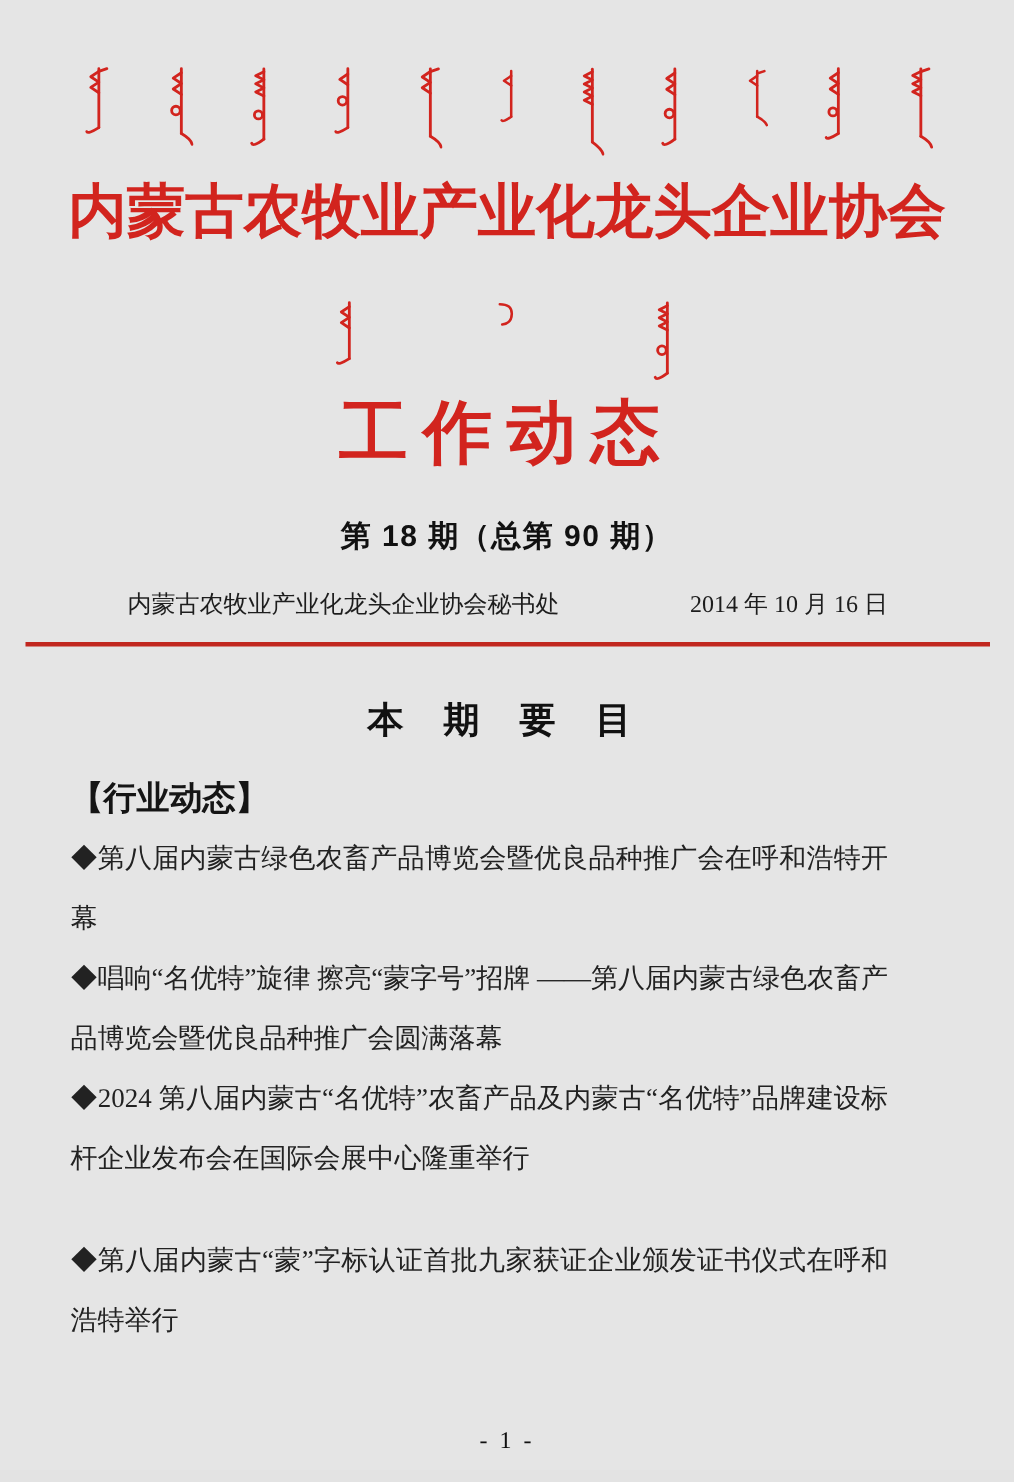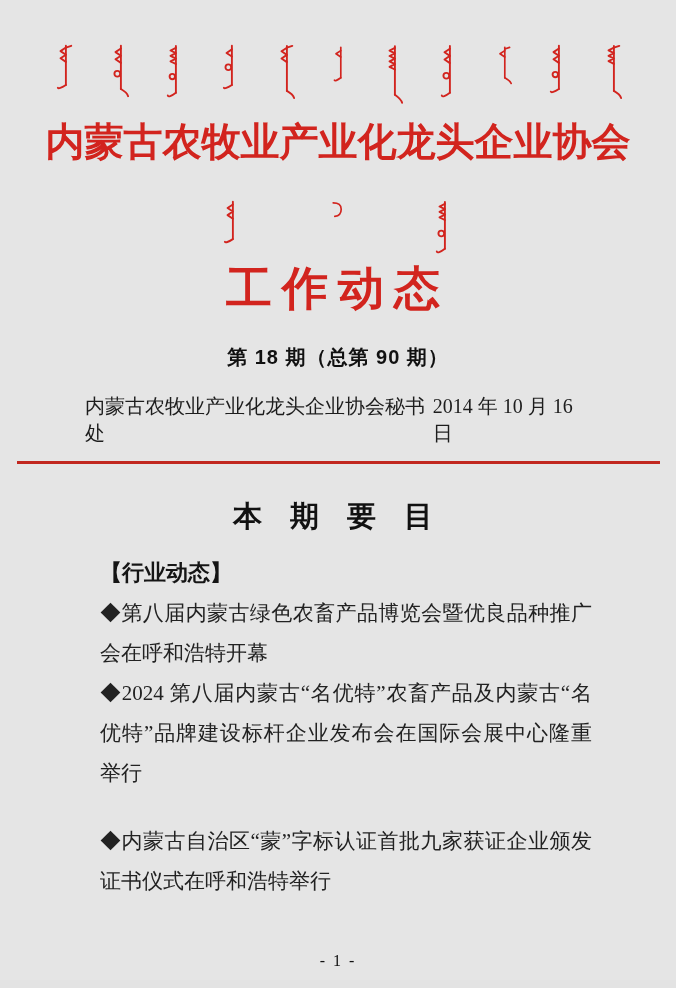--- a/index.html
+++ b/index.html
@@ -60,49 +60,49 @@
     font-size:20px;
     font-weight:bold;
     color:#111111;
     font-family:"Liberation Sans", sans-serif;
     letter-spacing:1px;
   }
   .pub-line {
     margin:22px 84px 0 85px;
     display:flex;
     justify-content:space-between;
-    font-size:20px;
+    font-size:16px;
     color:#1d1d1d;
     font-family:"Liberation Serif", serif;
   }
   .masthead-rule {
     margin:14px 16px 0 17px;
     height:3px;
     background:#c1271f;
   }
   
   .contents-heading {
     margin-top:33px;
     text-align:center;
-    font-size:29px;
+    font-size:24px;
     font-weight:bold;
     color:#111111;
     letter-spacing:10px;
     font-family:"Liberation Sans", sans-serif;
   }
-  .toc { margin:16px 84px 0 100px; }
+  .toc { margin:16px 84px 0 47px; }
   .section-title {
     font-size:22px;
     line-height:40px;
     font-weight:bold;
     color:#151515;
     font-family:"Liberation Sans", sans-serif;
   }
   .toc-item {
-    font-size:21px;
+    font-size:18px;
     line-height:40px;
     color:#222222;
     text-align:justify;
     font-family:"Liberation Serif", serif;
   }
   .toc-item.gap-before { margin-top:28px; }
   
   .page-number {
     position:absolute;
     left:0; right:0;
@@ -220,21 +220,22 @@
     <span>2014 年 10 月 16 日</span>
   </div>
 
   <div class="masthead-rule"></div>
 
   <h3 class="contents-heading">本 期 要 目</h3>
 
   <div class="toc">
     <div class="section-title">【行业动态】</div>
     <p class="toc-item">◆第八届内蒙古绿色农畜产品博览会暨优良品种推广会在呼和浩特开幕</p>
+    <p class="toc-item">◆唱响“名优特”旋律 擦亮“蒙字号”招牌 ——第八届内蒙古绿色农畜产品博览会暨优良品种推广会圆满落幕</p>
 
     <p class="toc-item">◆2024 第八届内蒙古“名优特”农畜产品及内蒙古“名优特”品牌建设标杆企业发布会在国际会展中心隆重举行</p>
-    <p class="toc-item gap-before">◆内蒙古自治区“蒙”字标认证首批九家获证企业颁发证书仪式在呼和浩特举行</p>
+    <p class="toc-item gap-before">◆第八届内蒙古“蒙”字标认证首批九家获证企业颁发证书仪式在呼和浩特举行</p>
   </div>
 
   <div class="page-number">- 1 -</div>
   <div class="page-edge"></div>
 
 </div>
 
 </body></html>

